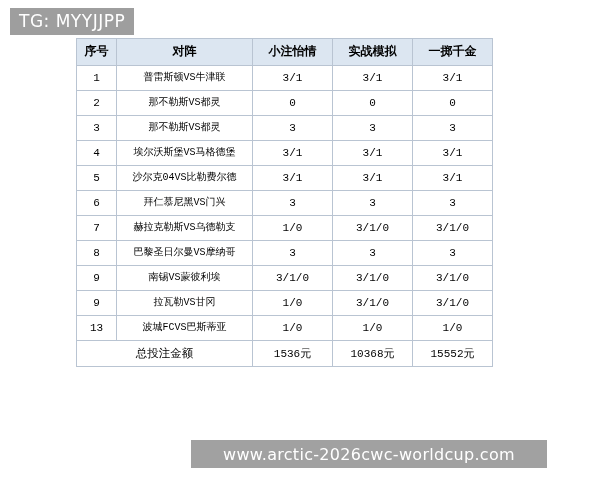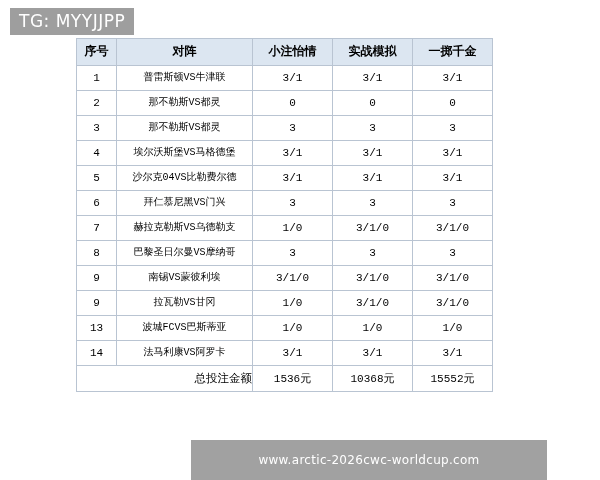--- a/index.html
+++ b/index.html
@@ -58,31 +58,30 @@
   col.c3 { width: 80px; }
   col.c4 { width: 80px; }
   td.match {
     font-size: 10px;
   }
   tr.total td {
     height: 25px;
   }
   td.total-label {
     font-size: 11.5px;
-    text-align: right;
   }
   #watermark {
     position: absolute;
     left: 191px;
     top: 440px;
     width: 356px;
-    height: 40px;
+    height: 28px;
     background: rgba(140,140,140,0.82);
     color: #ffffff;
-    font-size: 12px;
+    font-size: 16px;
     display: flex;
     align-items: center;
     justify-content: center;
     letter-spacing: 0.3px;
     font-family: "DejaVu Sans", "Liberation Sans", sans-serif;
   }
 </style>
 </head>
 <body>
 
@@ -177,27 +176,20 @@
         <td>3/1/0</td>
         <td>3/1/0</td>
       </tr>
       <tr>
         <td>13</td>
         <td class="match">波城FCVS巴斯蒂亚</td>
         <td>1/0</td>
         <td>1/0</td>
         <td>1/0</td>
       </tr>
-      <tr>
-        <td>14</td>
-        <td class="match">法马利康VS阿罗卡</td>
-        <td>3/1</td>
-        <td>3/1</td>
-        <td>3/1</td>
-      </tr>
       <tr class="total">
         <td class="total-label" colspan="2">总投注金额</td>
         <td>1536元</td>
         <td>10368元</td>
         <td>15552元</td>
       </tr>
     </tbody>
   </table>
 </div>
 

